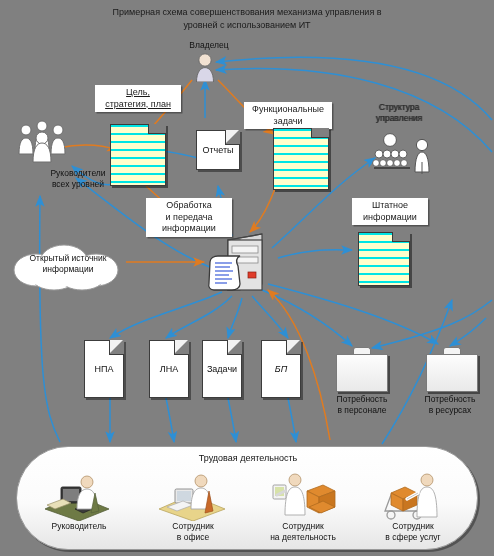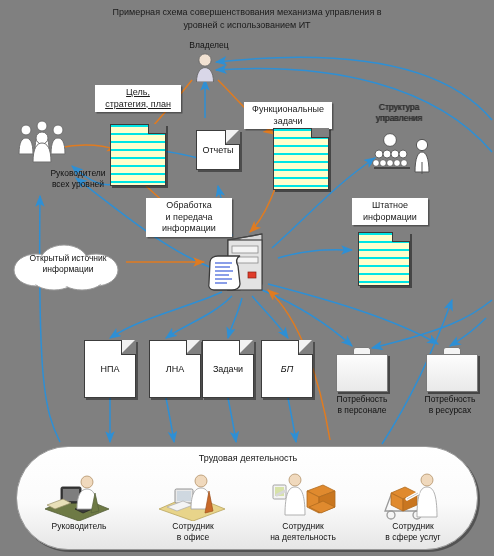--- a/index.html
+++ b/index.html
@@ -45,21 +45,21 @@
     box-shadow:2px 2px 0 rgba(0,0,0,.45);
     box-sizing:border-box;
   }
   .ydoc::before{
     content:"";position:absolute;right:-1px;top:-1px;width:17px;height:9px;
     background:#808080;border-left:1px solid #3a3a3a;border-bottom:1px solid #3a3a3a;
   }
 
   
   .pdoc{
-    position:absolute;width:52px;height:58px;background:#fff;
+    position:absolute;width:40px;height:58px;background:#fff;
     border:1px solid #3c3c3c;box-sizing:border-box;
     box-shadow:2px 2px 0 rgba(0,0,0,.4);
     display:flex;align-items:center;justify-content:center;
     font-size:9px;color:#111;
   }
   .pdoc .fold{
     position:absolute;right:-1px;top:-1px;width:14px;height:14px;
     background:#808080;
     border-left:1px solid #3c3c3c;border-bottom:1px solid #3c3c3c;
   }

